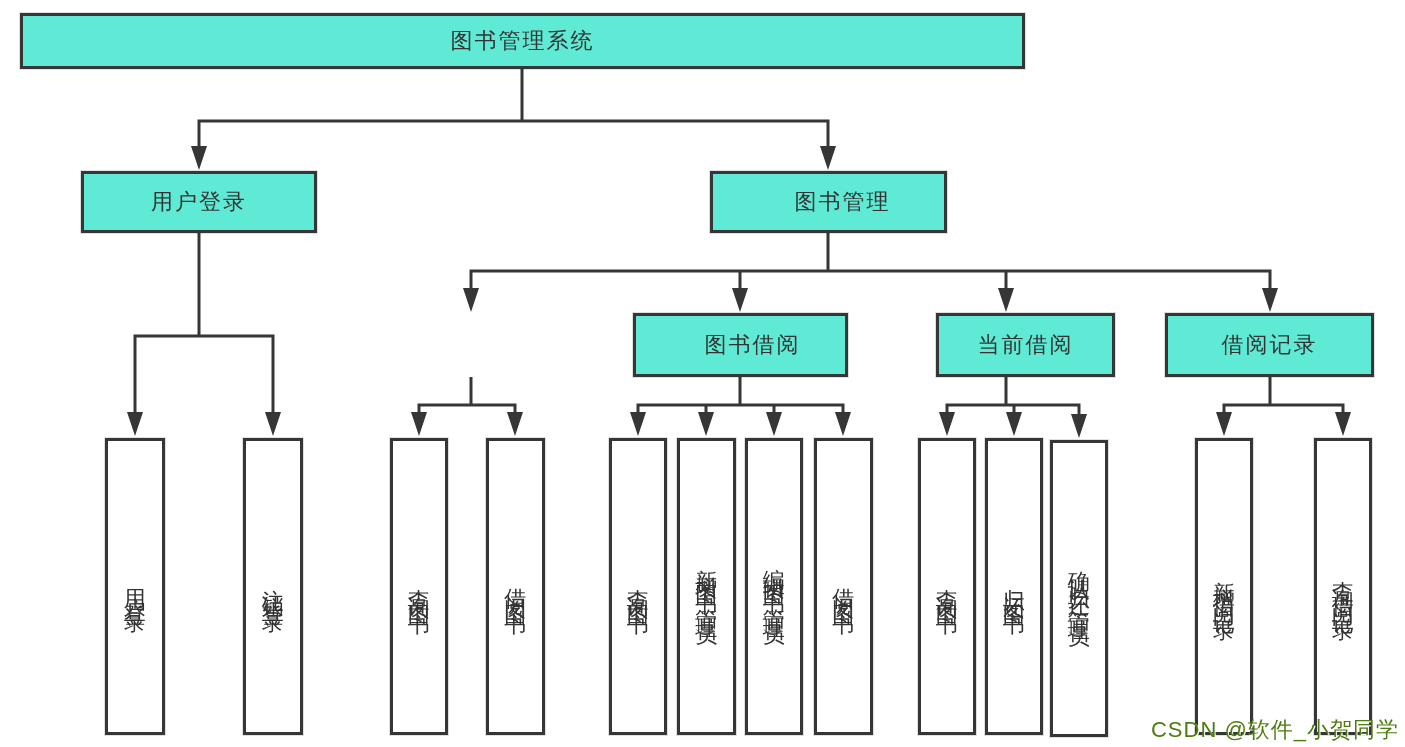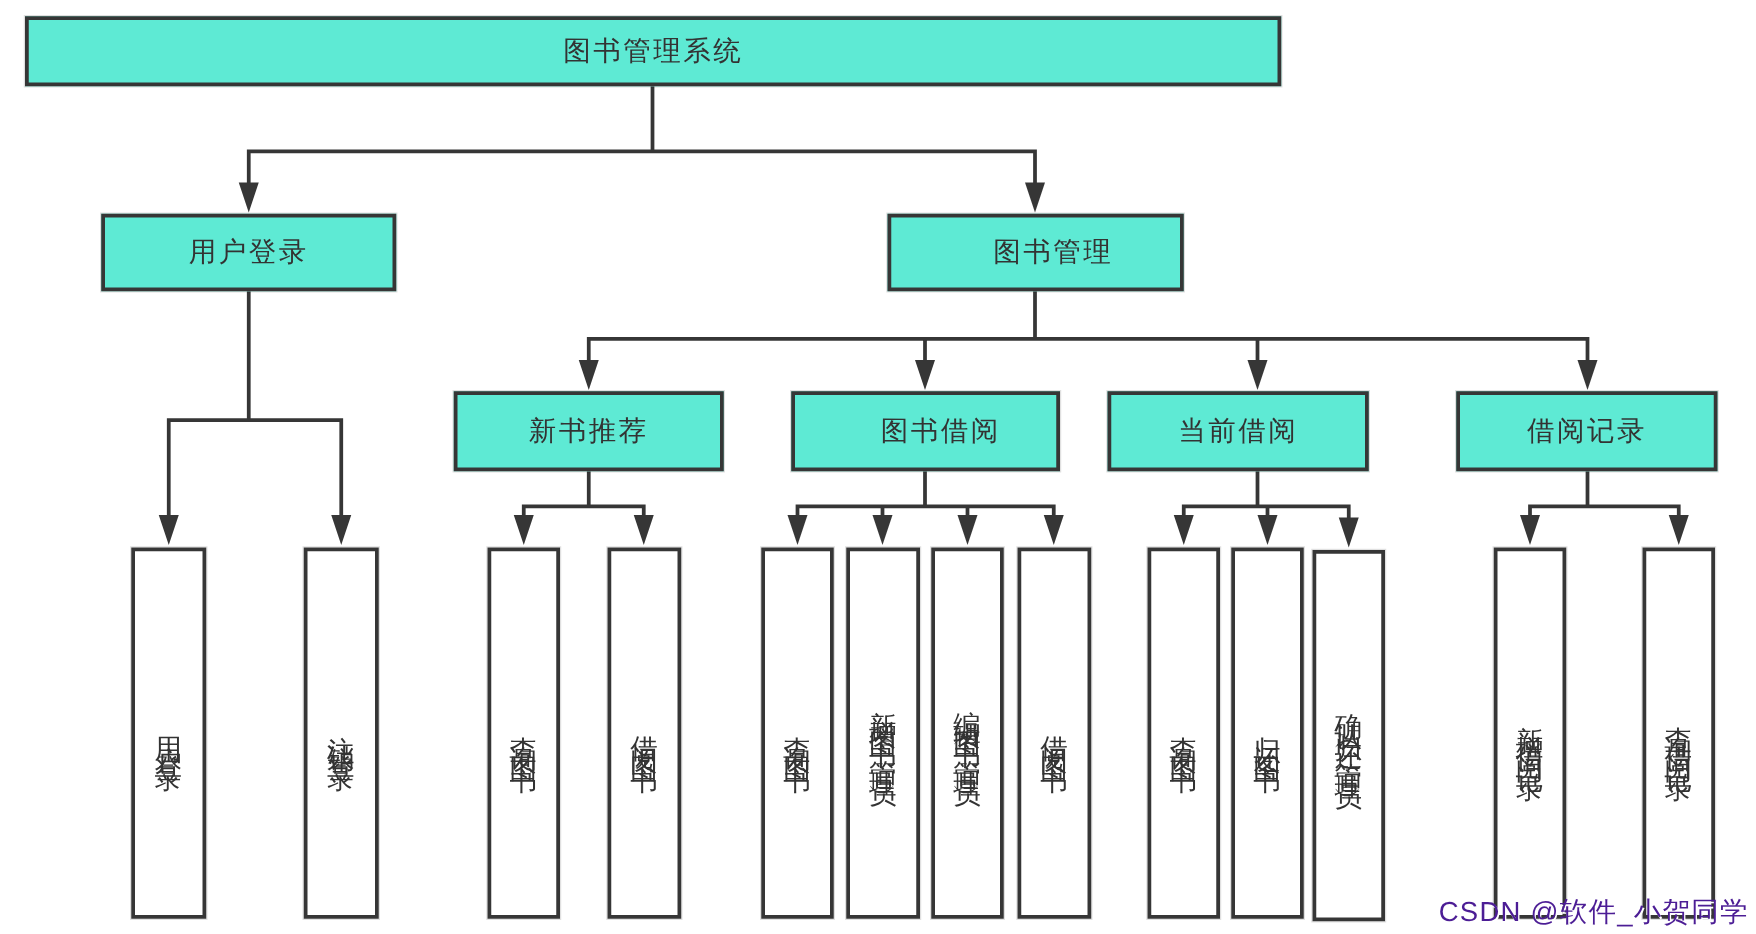--- a/index.html
+++ b/index.html
@@ -17,21 +17,21 @@
   .vbox{
     position:absolute;border:3px solid #363636;background:#ffffff;
     display:flex;align-items:center;justify-content:center;box-sizing:border-box;
     box-shadow:0 0 0 1px rgba(0,0,0,0.12);
   }
   .vbox .vtext{
     writing-mode:vertical-rl;text-orientation:mixed;
     font-size:22px;letter-spacing:8px;line-height:1.15;white-space:nowrap;
   }
   .watermark{
-    position:absolute;right:6px;bottom:2px;font-size:22px;color:#4c1d95;
+    position:absolute;right:6px;bottom:2px;font-size:22px;color:#4d7c0f;
     letter-spacing:1px;text-shadow:1px 1px 0 #ffffff;
   }
 </style>
 </head>
 <body>
 
 <div class="stage">
 
   <svg class="connectors" viewBox="0 0 1405 747" xmlns="http://www.w3.org/2000/svg">
     <path fill="none" stroke="#363636" stroke-width="3" d="M522,69 V122
@@ -76,23 +76,22 @@
       <polygon points="1216,412 1232,412 1224,436"></polygon>
       <polygon points="1335,412 1351,412 1343,436"></polygon>
     </g>
   </svg>
 
   <div class="hbox" style="left:20px;top:13px;width:1005px;height:56px;">图书管理系统</div>
 
   <div class="hbox" style="left:81px;top:171px;width:236px;height:62px;">用户登录</div>
   <div class="hbox" style="left:710px;top:171px;width:237px;height:62px;padding-left:28px;">图书管理</div>
 
-  <div class="hbox" style="left:363px;top:313px;width:216px;height:64px;">新书推荐</div>
   <div class="hbox" style="left:633px;top:313px;width:215px;height:64px;padding-left:24px;">图书借阅</div>
-  <div class="hbox" style="left:886px;top:313px;width:209px;height:64px;">当前借阅</div>
+  <div class="hbox" style="left:936px;top:313px;width:179px;height:64px;">当前借阅</div>
   <div class="hbox" style="left:1165px;top:313px;width:209px;height:64px;">借阅记录</div>
 
   <div class="vbox" style="left:105px;top:438px;width:60px;height:297px;">
     <span class="vtext">用户登录</span>
   </div>
   <div class="vbox" style="left:243px;top:438px;width:60px;height:297px;">
     <span class="vtext">注销登录</span>
   </div>
 
   <div class="vbox" style="left:390px;top:438px;width:58px;height:297px;">

